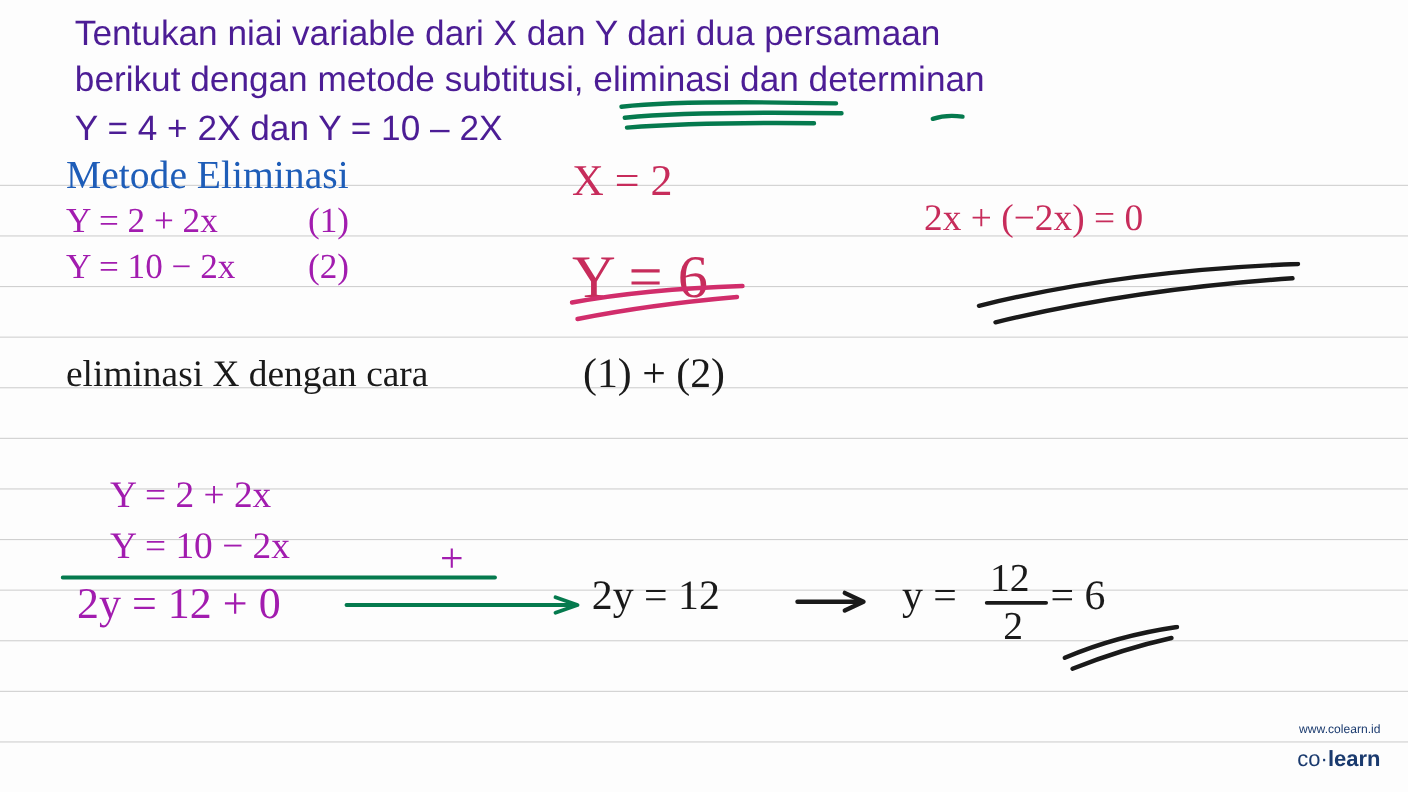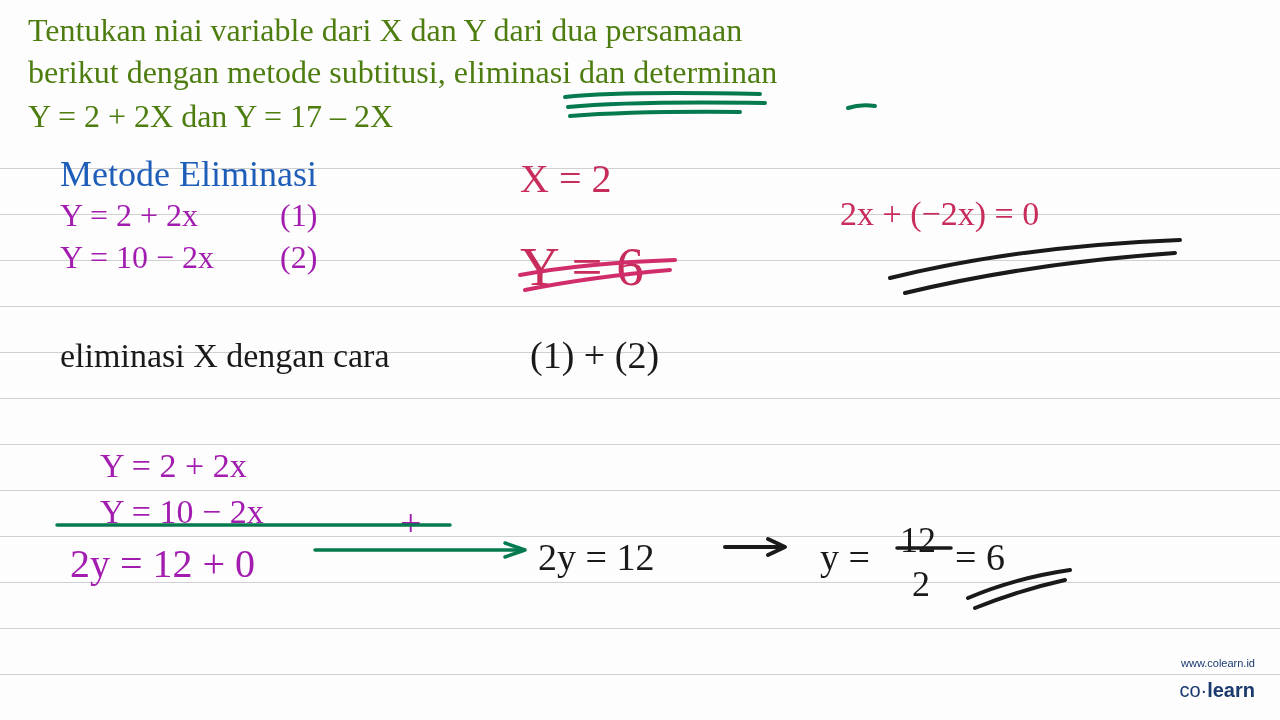--- a/index.html
+++ b/index.html
@@ -25,30 +25,30 @@
     }
     .ruled-lines div {
       position: absolute;
       width: 100%;
       height: 1px;
       background: #d0d0d0;
       left: 0;
     }
     .printed-text {
       position: absolute;
-      font-family: Liberation Serif, serif;
+      font-family: Liberation Sans, sans-serif;
       font-size: 32px;
-      color: #4d7c0f;
+      color: #4c1d95;
       line-height: 1.3;
+      margin-left: 40px;
     }
     .handwritten {
       position: absolute;
       font-family: 'Comic Sans MS', 'Segoe Script', cursive;
       font-weight: 500;
-      margin-top: 15px;
     }
     .blue { color: #1e5db8; }
     .green { color: #a21caf; }
     .red { color: #c72c5b; }
     .black { color: #1a1a1a; }
     .watermark {
       position: absolute;
       bottom: 18px;
       right: 25px;
       display: flex;
@@ -88,21 +88,21 @@
   <div style="top:444px"></div>
   <div style="top:490px"></div>
   <div style="top:536px"></div>
   <div style="top:582px"></div>
   <div style="top:628px"></div>
   <div style="top:674px"></div>
 </div>
 
 <div class="printed-text" style="top:10px; left:28px;">Tentukan niai variable dari X dan Y dari dua persamaan</div>
 <div class="printed-text" style="top:52px; left:28px;">berikut dengan metode subtitusi, eliminasi dan determinan</div>
-<div class="printed-text" style="top:96px; left:28px;">Y = 2 + 2X dan Y = 17 – 2X</div>
+<div class="printed-text" style="top:96px; left:28px;">Y = 4 + 2X dan Y = 10 – 2X</div>
 
 <svg class="annotation" style="top:85px; left:560px;" width="260" height="40">
   <path d="M 5 12 Q 60 6 200 9" stroke="#057a4e" stroke-width="4" fill="none" stroke-linecap="round"></path>
   <path d="M 8 22 Q 70 16 205 18" stroke="#057a4e" stroke-width="4" fill="none" stroke-linecap="round"></path>
   <path d="M 10 31 Q 75 26 180 27" stroke="#057a4e" stroke-width="4" fill="none" stroke-linecap="round"></path>
 </svg>
 <svg class="annotation" style="top:100px; left:845px;" width="40" height="20">
   <path d="M 3 8 Q 15 4 30 6" stroke="#057a4e" stroke-width="4" fill="none" stroke-linecap="round"></path>
 </svg>
 

